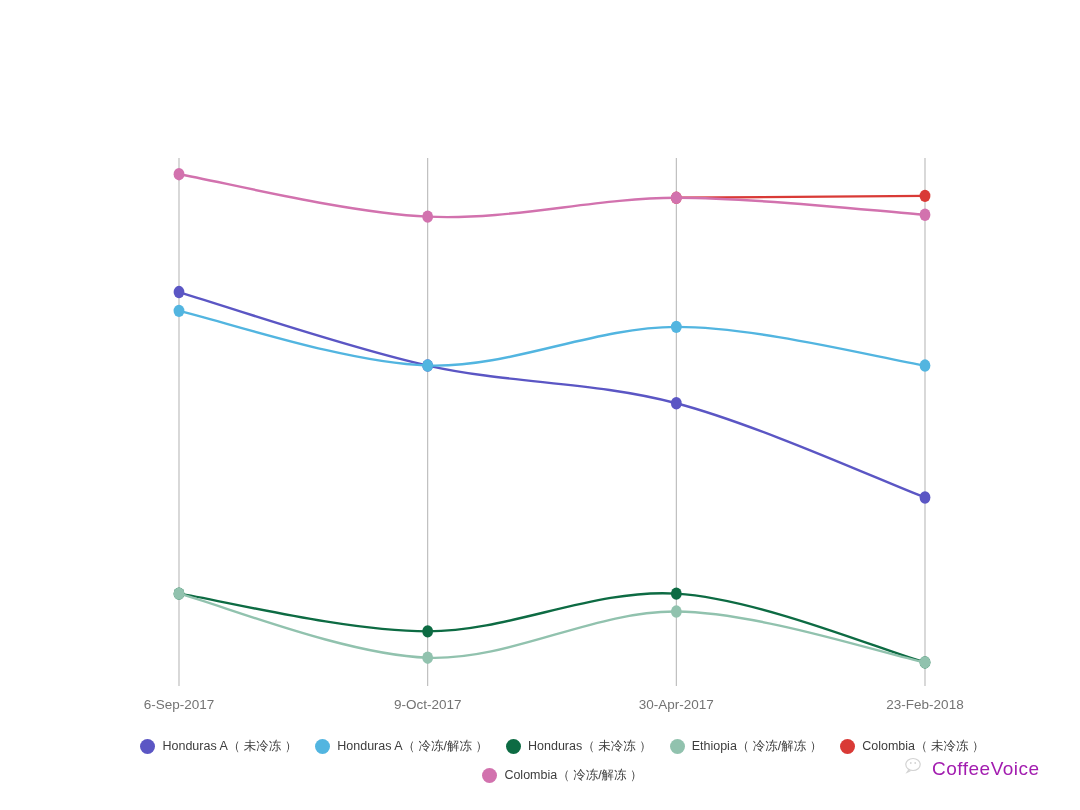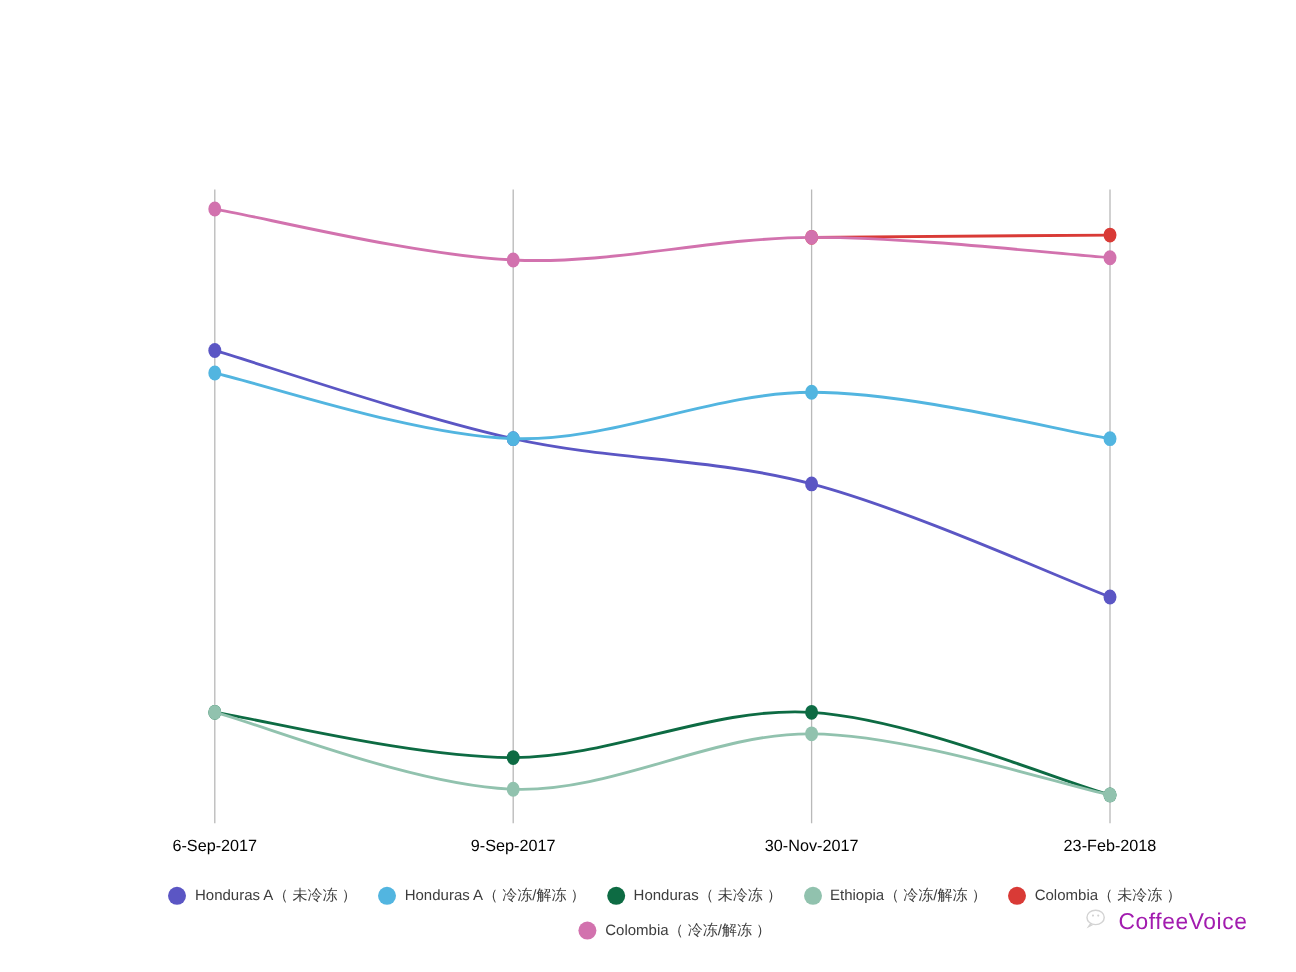--- a/index.html
+++ b/index.html
@@ -54,21 +54,21 @@
     font-size: 14px;
     color: #5a5a5a;
     transform: translateY(-50%);
   }
   .ytick-wrap { position: absolute; left: 0; top: 0; width: 76px; height: 810px; }
 
   .xtick {
     position: absolute;
     transform: translateX(-50%);
     font-size: 13.5px;
-    color: #000000;
+    color: #737373;
     white-space: nowrap;
     top: 697px;
   }
 
   
   .legend {
     position: absolute;
     left: 0; width: 1080px;
     display: flex;
     flex-wrap: wrap;
@@ -157,22 +157,22 @@
         <path d="M 179 174.21999999999994 C 220.44444444444443 181.28874999999994, 344.77777777777777 212.70541666666657, 427.66666666666663 216.63249999999988 C 510.5555555555555 220.5595833333332, 593.4444444444443 198.09666666666652, 676.3333333333333 197.78249999999986 C 759.2222222222222 197.4683333333332, 883.5555555555555 211.91999999999987, 925 214.7474999999999" fill="none" stroke="#d272ae" stroke-width="2.4" stroke-linecap="round"></path>
         <ellipse cx="179" cy="174.21999999999994" rx="5.4" ry="6.2" fill="#d272ae"></ellipse>
         <ellipse cx="427.66666666666663" cy="216.63249999999988" rx="5.4" ry="6.2" fill="#d272ae"></ellipse>
         <ellipse cx="676.3333333333333" cy="197.78249999999986" rx="5.4" ry="6.2" fill="#d272ae"></ellipse>
         <ellipse cx="925" cy="214.7474999999999" rx="5.4" ry="6.2" fill="#d272ae"></ellipse>
       </g>
     </svg>
 
   <div id="xaxis">
       <div class="xtick" style="left: 179px;">6-Sep-2017</div>
-      <div class="xtick" style="left: 427.667px;">9-Sep-2017</div>
-      <div class="xtick" style="left: 676.333px;">30-Nov-2017</div>
+      <div class="xtick" style="left: 427.667px;">9-Oct-2017</div>
+      <div class="xtick" style="left: 676.333px;">30-Apr-2017</div>
       <div class="xtick" style="left: 925px;">23-Feb-2018</div>
     </div>
 
   <div class="legend legend-row1" id="legend1">
       <div class="legend-item">
         <span class="legend-swatch" style="background: rgb(91, 86, 196);"></span>
         <span class="legend-label">Honduras A（ 未冷冻 ）</span>
       </div>
       <div class="legend-item">
         <span class="legend-swatch" style="background: rgb(82, 181, 224);"></span>

